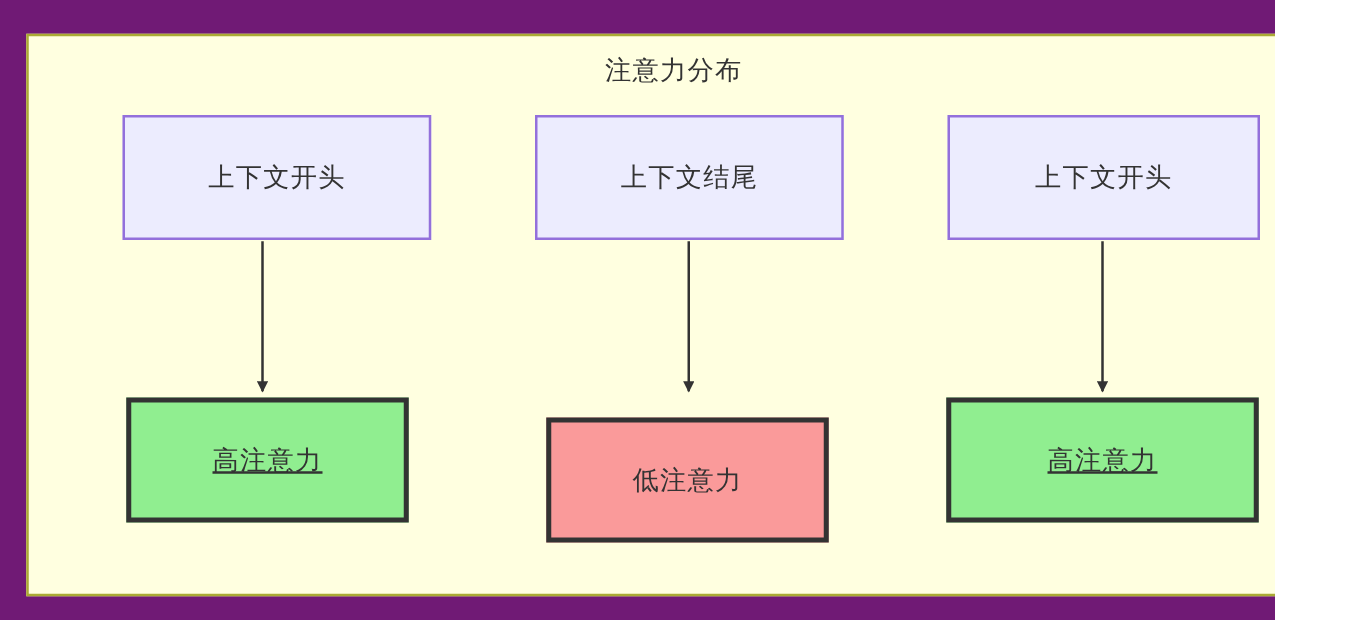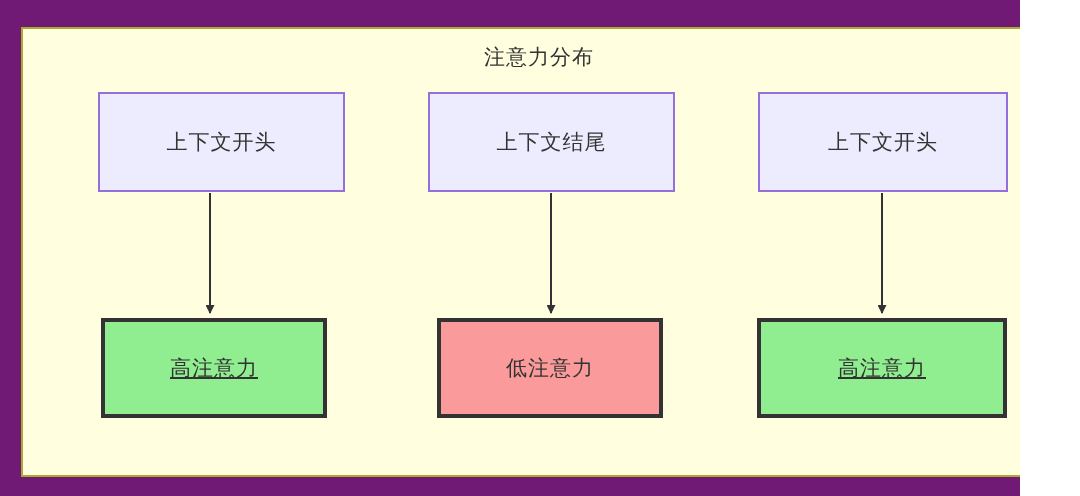--- a/index.html
+++ b/index.html
@@ -56,20 +56,21 @@
     border: 2px solid #9370db;
   }
   .node.high {
     background: #90ee90;
     border: 4px solid #333333;
     text-decoration: underline;
   }
   .node.low {
     background: #fa9a9a;
     border: 4px solid #333333;
+    margin-top: 16px;
   }
   
   .col1-top  { left: 98px;  top: 92px; width: 247px; height: 100px; }
   .col2-top  { left: 428px; top: 92px; width: 247px; height: 100px; }
   .col3-top  { left: 758px; top: 92px; width: 250px; height: 100px; }
 
   .col1-bot  { left: 101px; top: 318px; width: 226px; height: 100px; }
   .col2-bot  { left: 437px; top: 318px; width: 226px; height: 100px; }
   .col3-bot  { left: 757px; top: 318px; width: 250px; height: 100px; }
 

